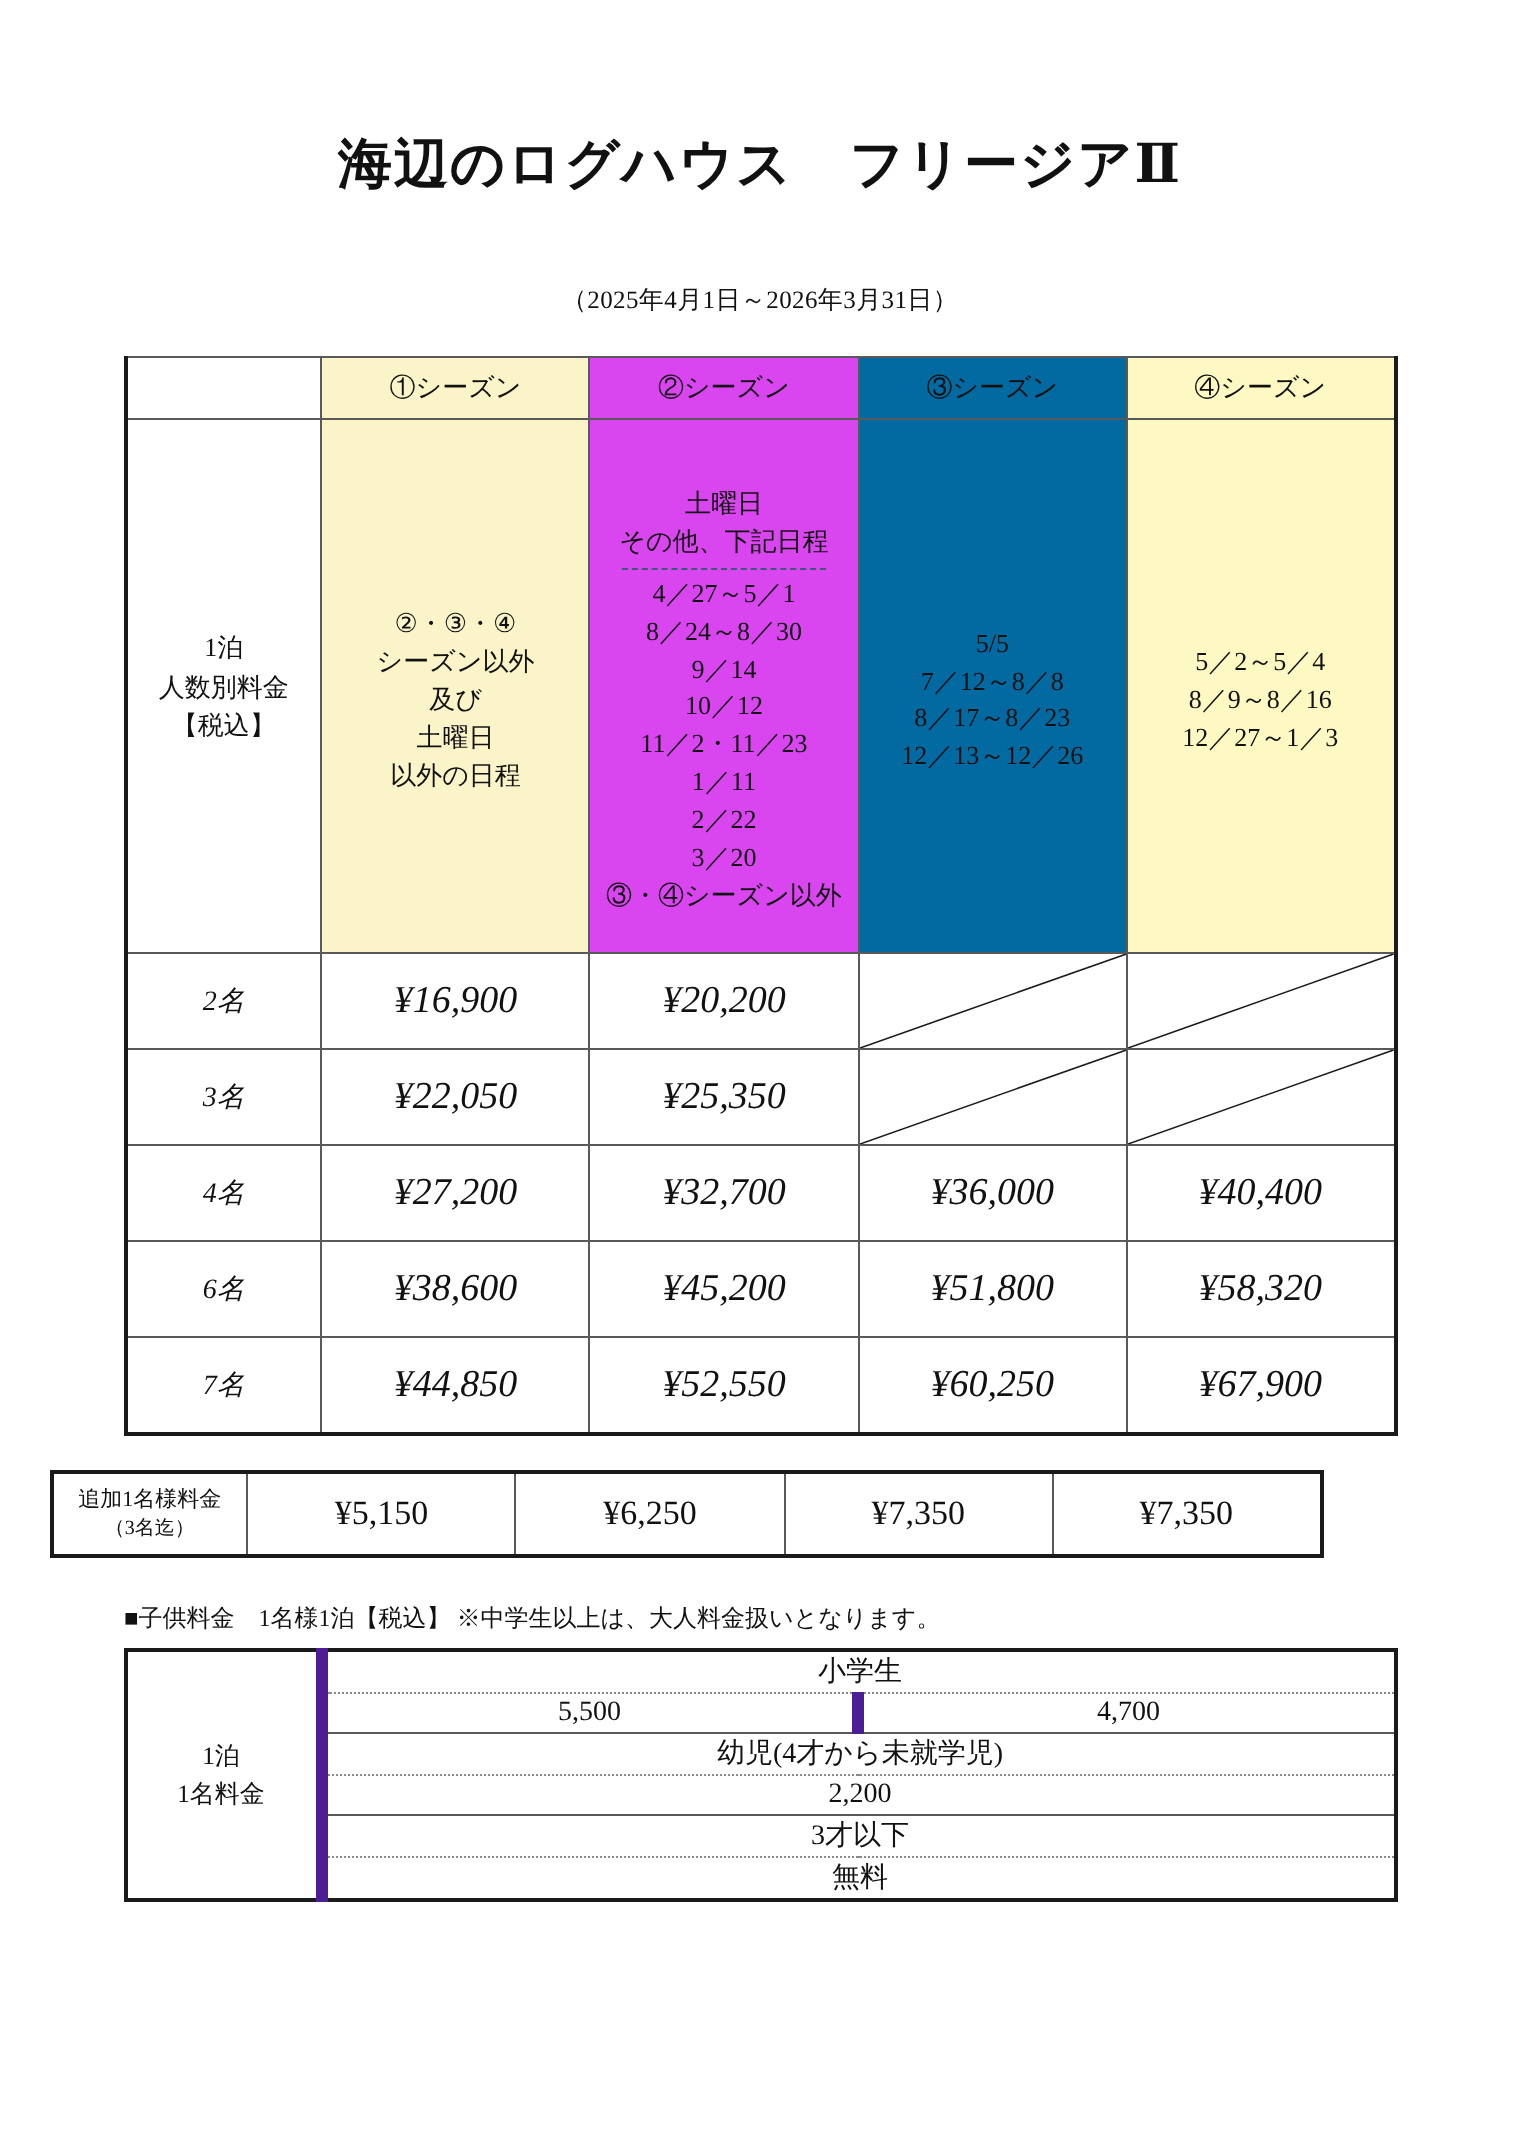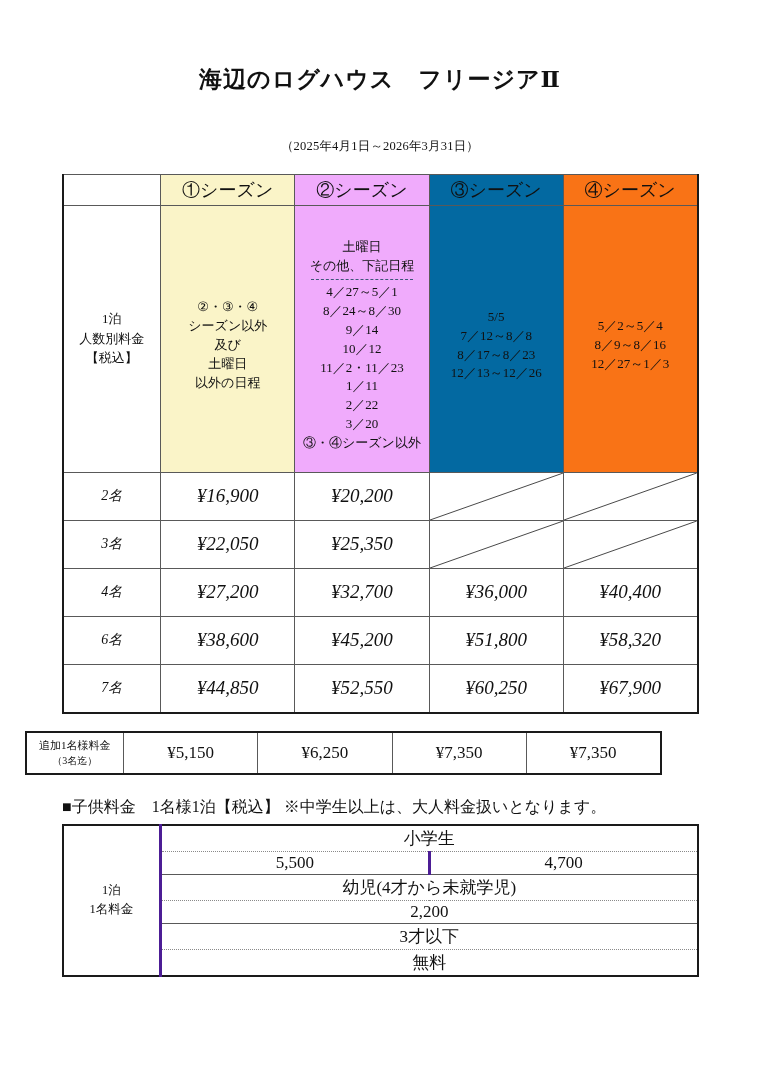--- a/index.html
+++ b/index.html
@@ -18,21 +18,21 @@
   .page {
     width: 760px;
     height: 1074px;
     position: relative;
     box-sizing: border-box;
   }
 
   
   .title {
     text-align: center;
-    font-size: 23px;
+    font-size: 27px;
     font-weight: bold;
     letter-spacing: 1px;
     margin-top: 66px;
     line-height: 1.2;
   }
   .subtitle {
     text-align: center;
     font-size: 12.5px;
     margin-top: 44px;
     letter-spacing: 0.2px;
@@ -51,30 +51,30 @@
   table.main td {
     border: 1px solid #595959;
     text-align: center;
     vertical-align: middle;
     padding: 0;
   }
   table.main .outer-l { border-left: 2px solid #1a1a1a; }
   table.main .outer-r { border-right: 2px solid #1a1a1a; }
   .row-head {
     height: 31px;
-    font-size: 18px;
+    font-size: 13px;
     margin-top: 48px;
   }
   .col-label { width: 98px; }
   .col-s { width: 134px; }
 
   .c1 { background: #FAF4C8; }
-  .c2 { background: #f0abfc; font-family: Liberation Serif, serif; }
+  .c2 { background: #d946ef; font-family: Liberation Serif, serif; }
   .c3 { background: #0369a1; }
-  .c4 { background: #f97316; }
+  .c4 { background: #fef9c3; }
 
   .desc-cell {
     height: 252px;
     vertical-align: top;
     font-size: 13px;
     line-height: 1.45;
     padding-top: 14px !important;
   }
   .desc-cell.mid { vertical-align: middle; padding-top: 0 !important; }
   .dashline {
@@ -130,39 +130,39 @@
   
   .notes {
     margin: 17px 0 0 62px;
     font-size: 12px;
     line-height: 1.9;
   }
   .notes div { white-space: nowrap; }
 
   .kids-note {
     margin: 22px 0 6px 62px;
-    font-size: 16px;
+    font-size: 12px;
   }
 
   
   .kids-wrap {
     margin: 0 auto 0 auto;
     width: 637px;
   }
   table.kids {
     border-collapse: collapse;
     width: 637px;
     table-layout: fixed;
   }
   table.kids td {
     text-align: center;
     vertical-align: middle;
     height: 17px;
-    font-size: 17px;
-    border-left: 3px solid #4c1d95;
+    font-size: 14px;
+    border-left: 6px solid #4c1d95;
     border-right: 1px solid #595959;
   }
   table.kids .frame-l { border-left: 2px solid #1a1a1a; }
   table.kids .frame-r { border-right: 2px solid #1a1a1a; }
   table.kids .frame-t { border-top: 2px solid #1a1a1a; }
   table.kids .frame-b { border-bottom: 2px solid #1a1a1a; }
   table.kids .sep-solid { border-bottom: 1px solid #595959; }
   table.kids .sep-dot { border-bottom: 1px dotted #8a8a8a; }
   table.kids .kid-lbl {
     width: 98px;

